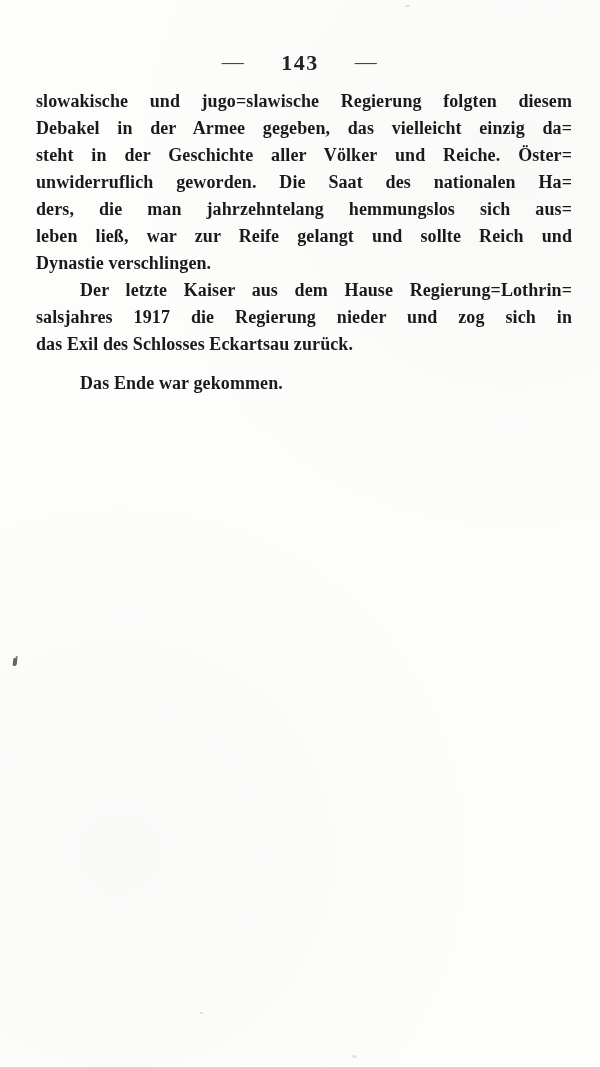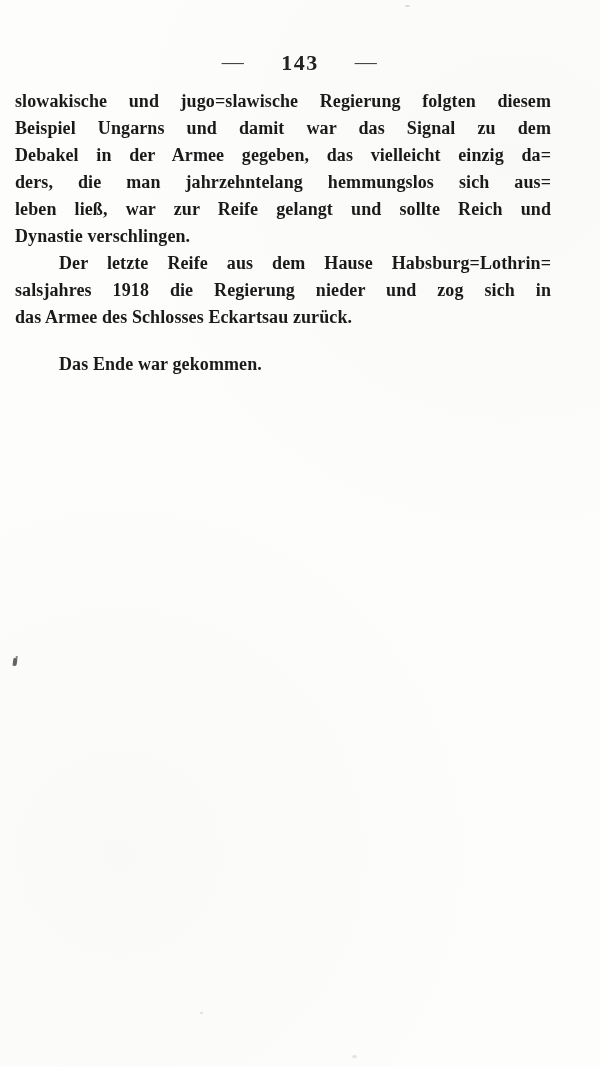--- a/index.html
+++ b/index.html
@@ -43,21 +43,21 @@
   .page-header .dash {
     font-weight: normal;
     color: #3a3a3a;
     transform: translateY(-1px);
   }
 
   
   .text-block {
     position: absolute;
     top: 88px;
-    left: 15px;
+    left: 36px;
     width: 536px;
     font-size: 18px;
     font-weight: bold;
     line-height: 27px;
     letter-spacing: 0.1px;
     color: #1a1a1a;
   }
 
   .line {
     text-align: justify;
@@ -65,21 +65,21 @@
     white-space: normal;
   }
   .line--last {
     text-align: left;
     text-align-last: left;
   }
   .line--indent {
     padding-left: 44px;
   }
   .para-gap {
-    margin-top: 20px;
+    margin-top: 12px;
   }
 
   
   .ink-speck {
     position: absolute;
     top: 658px;
     left: 13px;
     width: 4px;
     height: 8px;
     background: #4a4a4a;
@@ -113,28 +113,29 @@
 <div class="scan-page">
 
   <div class="page-header">
     <span class="dash">—</span>
     <span class="num">143</span>
     <span class="dash">—</span>
   </div>
 
   <div class="text-block">
     <div class="line">slowakische und jugo=slawische Regierung folgten diesem</div>
-    <div class="line">Beispiel Ungarns und damit war das Signal zu dem</div>
     <div class="line">Debakel in der Armee gegeben, das vielleicht einzig da=</div>
+    <div class="line">steht in der Geschichte aller Völker und Reiche. Öster=</div>
+    <div class="line">unwiderruflich geworden. Die Saat des nationalen Ha=</div>
     <div class="line">ders, die man jahrzehntelang hemmungslos sich aus=</div>
     <div class="line">leben ließ, war zur Reife gelangt und sollte Reich und</div>
     <div class="line line--last">Dynastie verschlingen.</div>
-    <div class="line line--indent">Der letzte Reife aus dem Hause Habsburg=Lothrin=</div>
-    <div class="line">salsjahres 1918 die Regierung nieder und zog sich in</div>
-    <div class="line line--last">das Armee des Schlosses Eckartsau zurück.</div>
+    <div class="line line--indent">Der letzte Kaiser aus dem Hause Regierung=Lothrin=</div>
+    <div class="line">salsjahres 1917 die Regierung nieder und zog sich in</div>
+    <div class="line line--last">das Exil des Schlosses Eckartsau zurück.</div>
     <div class="line line--last line--indent para-gap">Das Ende war gekommen.</div>
   </div>
 
   <div class="ink-speck"></div>
   <div class="dust dust-1"></div>
   <div class="dust dust-2"></div>
   <div class="dust dust-3"></div>
 
 </div>
 

